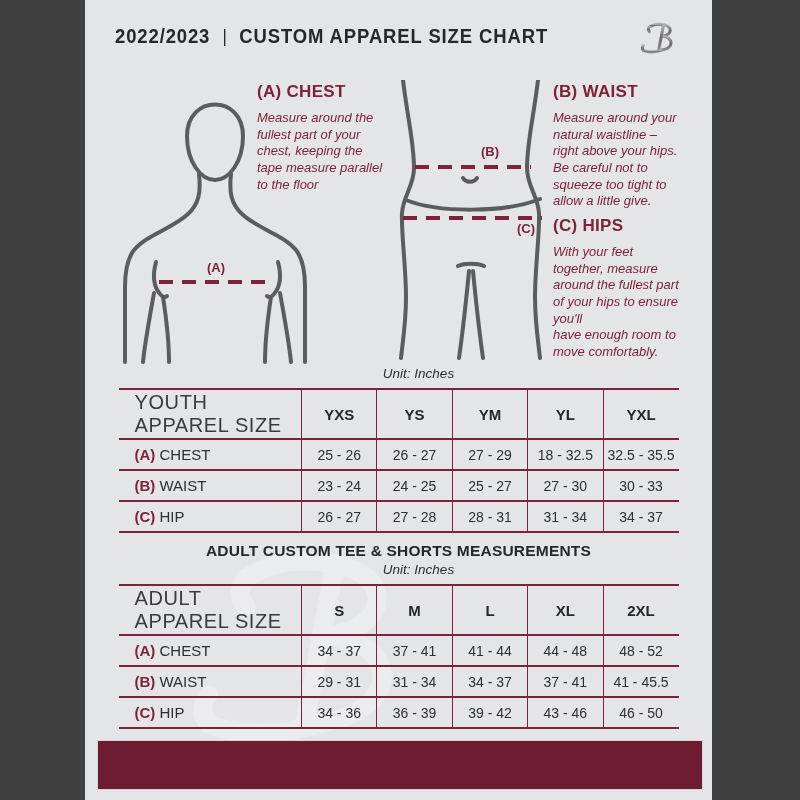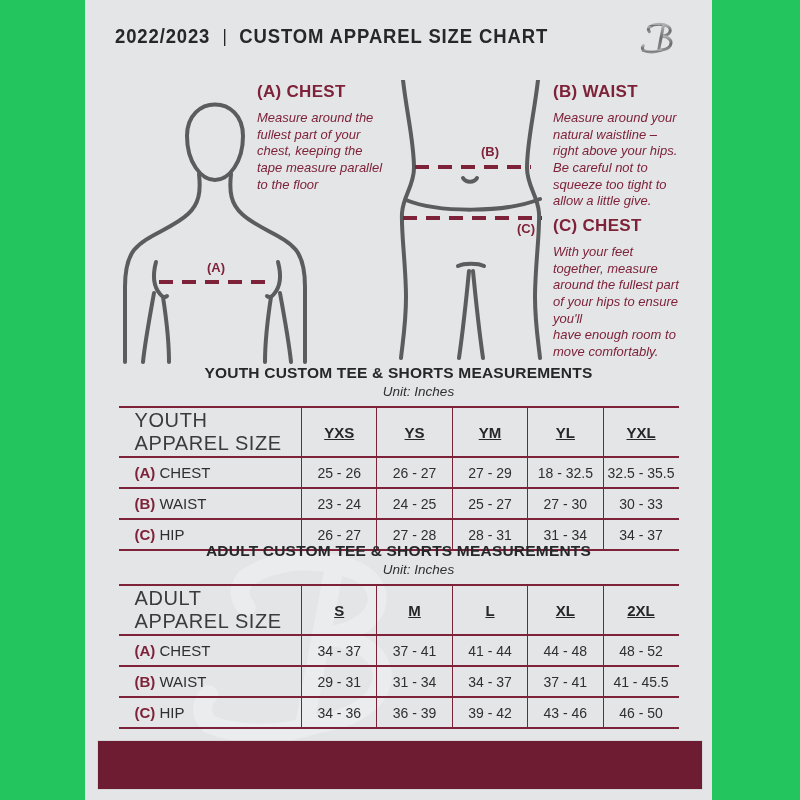--- a/index.html
+++ b/index.html
@@ -1,17 +1,17 @@
 <!DOCTYPE html>
 <html><head>
 <meta charset="utf-8">
 <style>
   html,body { margin:0; padding:0; }
   body { width:800px; height:800px; background:#000; font-family:"Liberation Sans", sans-serif; }
-  .stage { position:relative; width:800px; height:800px; background:#22c55e; overflow:hidden; }
+  .stage { position:relative; width:800px; height:800px; background:#404040; overflow:hidden; }
   .page { position:absolute; left:85px; top:0; width:627px; height:800px; background:#e4e5e7; overflow:hidden; }
 
   
   .watermark { position:absolute; left:48px; top:528px; width:360px; height:250px; opacity:0.55; pointer-events:none; }
 
   
   .hdr { position:absolute; top:0; left:0; width:100%; height:72px; }
   .hdr-left { position:absolute; left:30px; top:24px; display:flex; align-items:center; transform:scaleX(0.88); transform-origin:left center; white-space:nowrap; }
   .hdr-year, .hdr-title { font-size:21px; font-weight:bold; color:#26272a; letter-spacing:1px; }
   .hdr-divider { font-size:19px; color:#26272a; margin:0 14px; font-weight:normal; }
@@ -38,21 +38,21 @@
   .tbl-title { font-size:15.5px; font-weight:bold; color:#26272a; letter-spacing:0.2px; margin:0; }
   .tbl-unit { font-size:13.5px; font-style:italic; color:#2e2f31; margin-top:2px;padding-left:40px; }
   table.size-table { width:560px; margin:7px auto 0 auto; border-collapse:collapse; table-layout:fixed;
                      border-top:2px solid #7d2239; }
   table.size-table col.c-label { width:183px; }
   table.size-table th, table.size-table td { border-left:1.5px solid #7d2239; }
   table.size-table th:first-child, table.size-table td:first-child { border-left:none; }
   table.size-table thead tr { border-bottom:2px solid #7d2239; height:38px; }
   table.size-table tbody tr { border-bottom:2px solid #7d2239; height:31px; }
   th.size-label-header { text-align:left; padding-left:16px; font-weight:normal; font-size:20px; letter-spacing:0.6px; color:#3a3b3d; }
-  th.size-col { font-size:15px; font-weight:bold; color:#26272a;text-decoration:underline; }
+  th.size-col { font-size:15px; font-weight:bold; color:#26272a; }
   td.row-label { text-align:left; padding-left:16px; font-size:15px; color:#2e2f31; }
   td.row-label .key { color:#7d2239; font-weight:bold; }
   td.val { font-size:14px; color:#2e2f31; text-align:center; }
 
   
   .footer-bar { position:absolute; left:12px; top:740px; width:604px; height:48px; background:#6e1c31; border:1px solid #d6d7d9; }
 
   svg .body-line { fill:none; stroke:#5b5c5e; stroke-width:4; stroke-linecap:round; }
   svg .dash-line { stroke:#7d2239; stroke-width:4; stroke-dasharray:14 9; }
   svg .dash-label { font-family:"Liberation Sans", sans-serif; font-size:13px; font-weight:bold; fill:#7d2239; text-anchor:middle; }
@@ -149,33 +149,32 @@
       <div class="guide-text gt-waist">
         <h3 class="guide-h">(B) WAIST</h3>
         <p class="guide-p">Measure around your
 natural waistline –
 right above your hips.
 Be careful not to
 squeeze too tight to
 allow a little give.</p>
       </div>
       <div class="guide-text gt-hips">
-        <h3 class="guide-h">(C) CHEST</h3>
+        <h3 class="guide-h">(C) HIPS</h3>
         <p class="guide-p">With your feet
 together, measure
 around the fullest part
 of your hips to ensure
 you'll
 have enough room to
 move comfortably.</p>
       </div>
     </section>
 
     <section class="tbl-block tb-youth">
-      <h2 class="tbl-title">YOUTH CUSTOM TEE &amp; SHORTS MEASUREMENTS</h2>
       <div class="tbl-unit">Unit: Inches</div>
       <table class="size-table" id="youth-table">
         <colgroup>
             <col class="c-label">
             <col>
             <col>
             <col>
             <col>
             <col>
           </colgroup>

